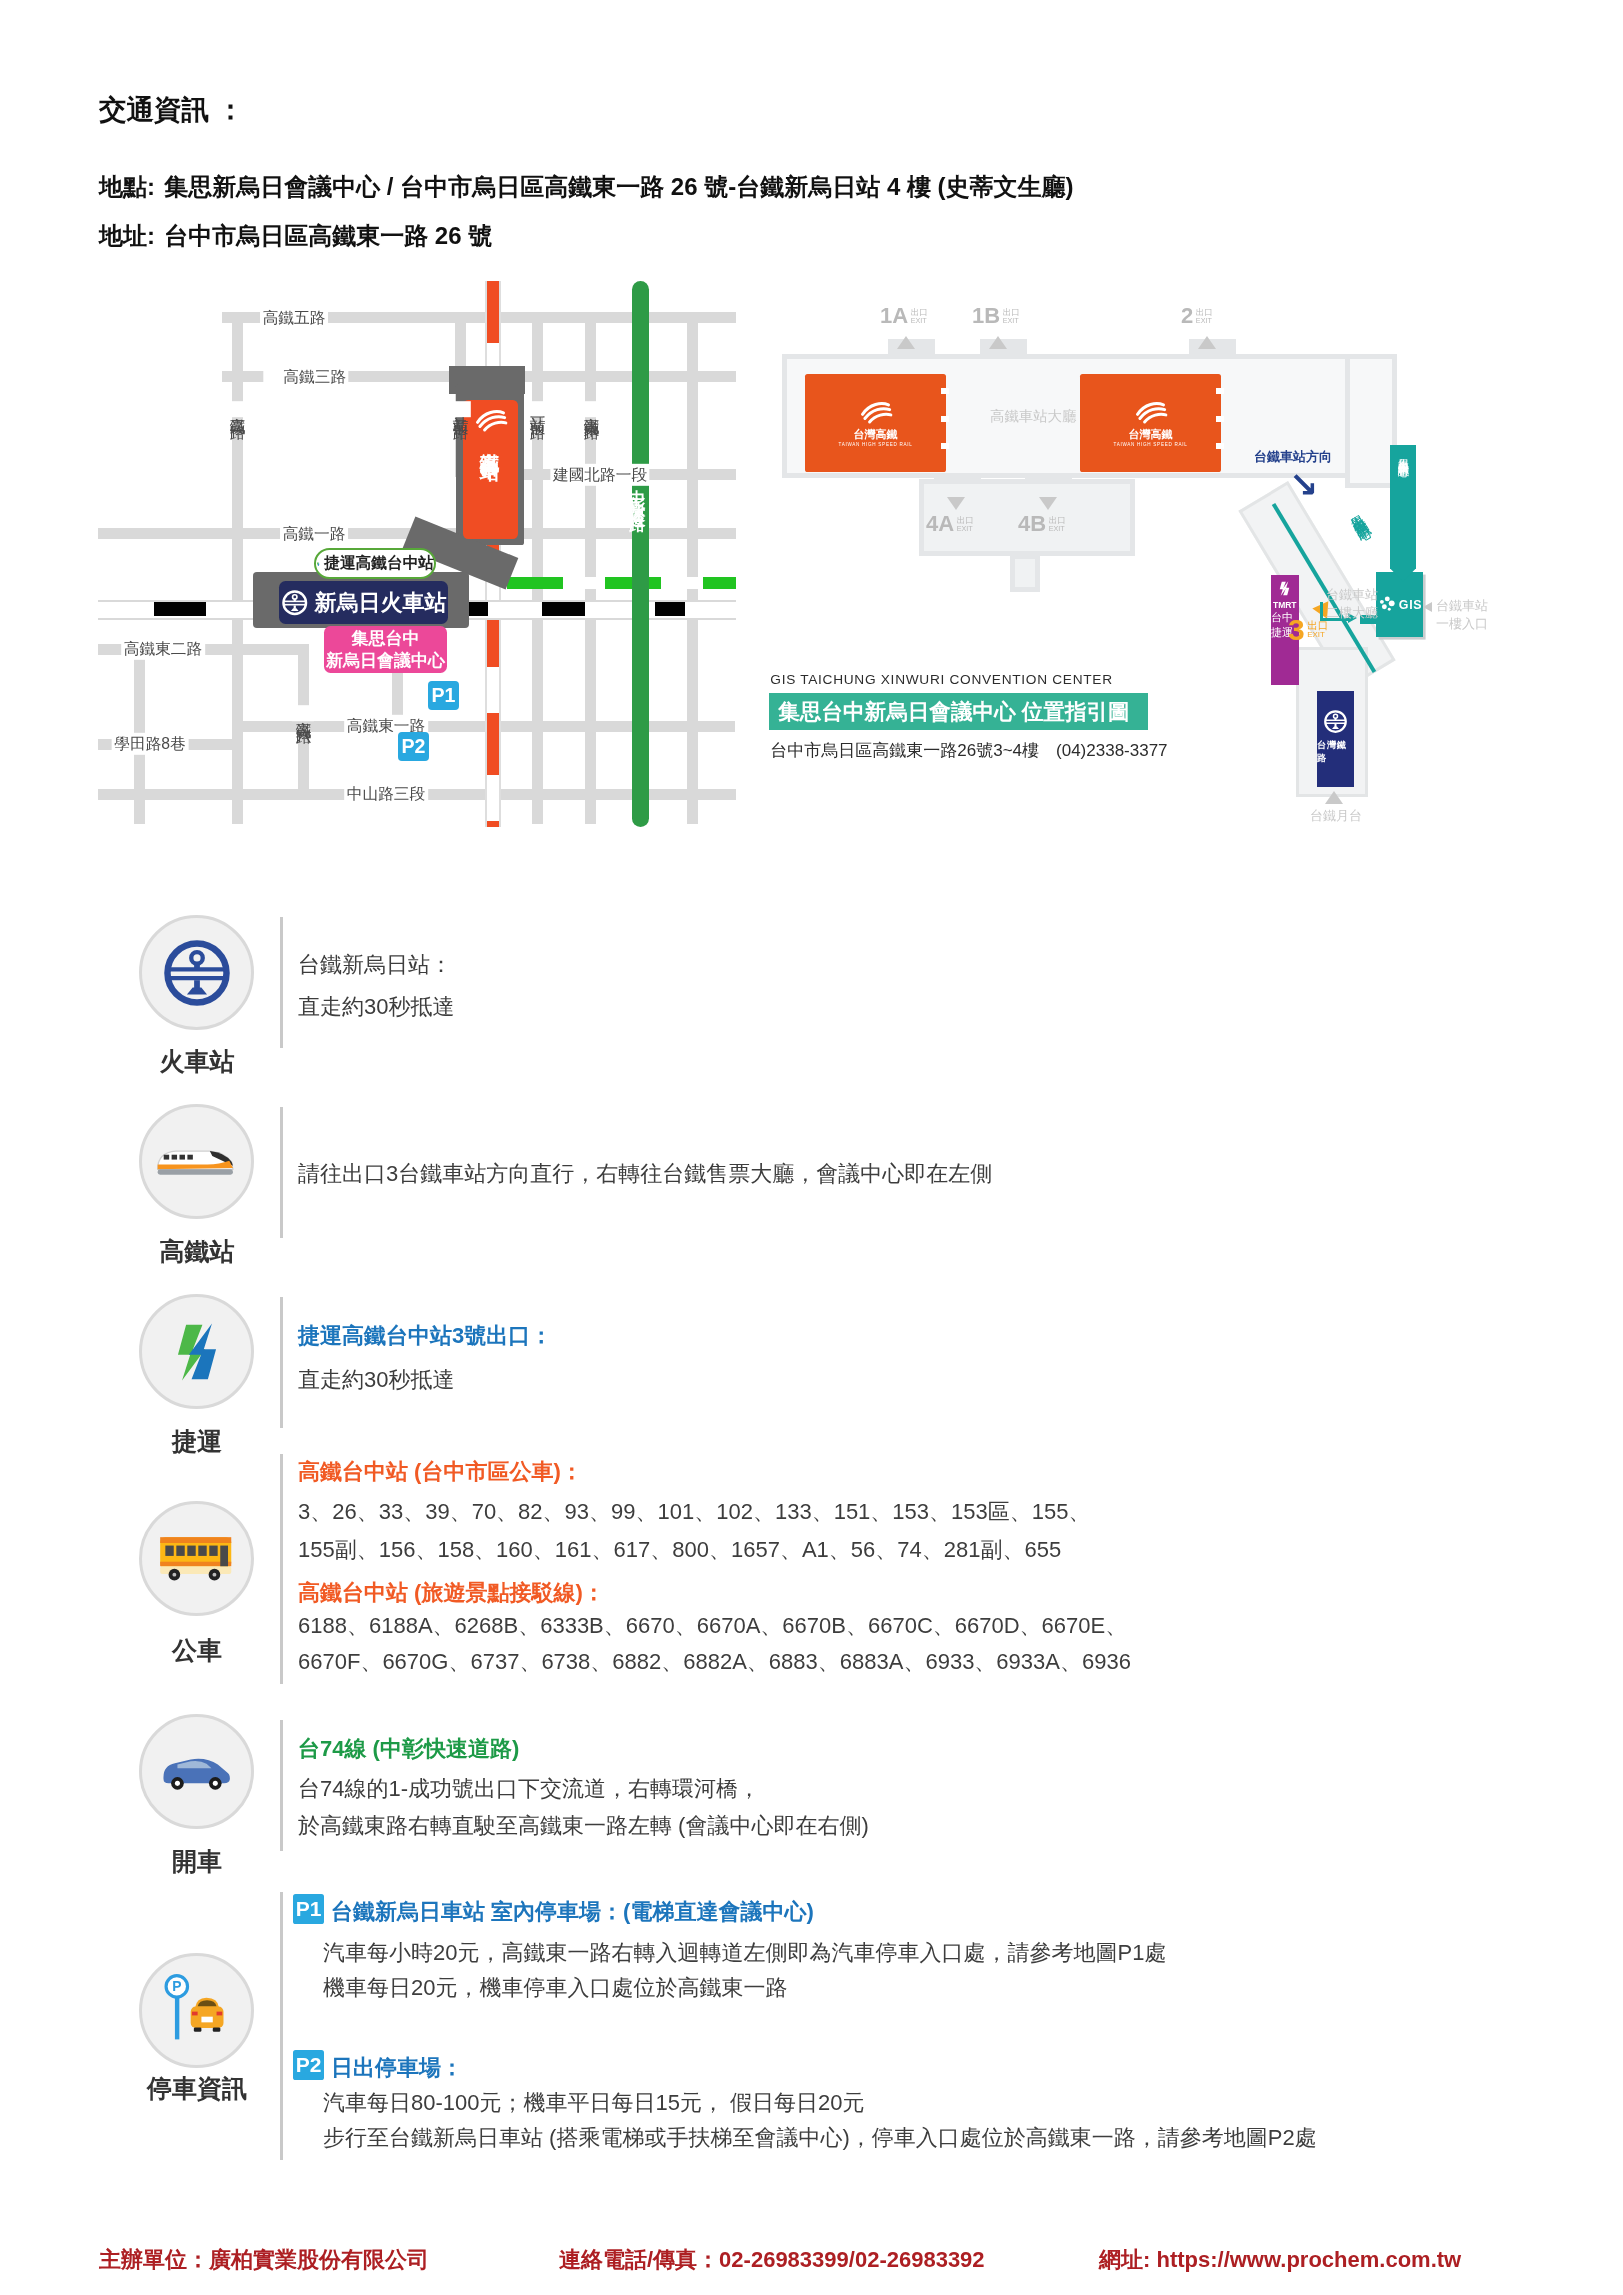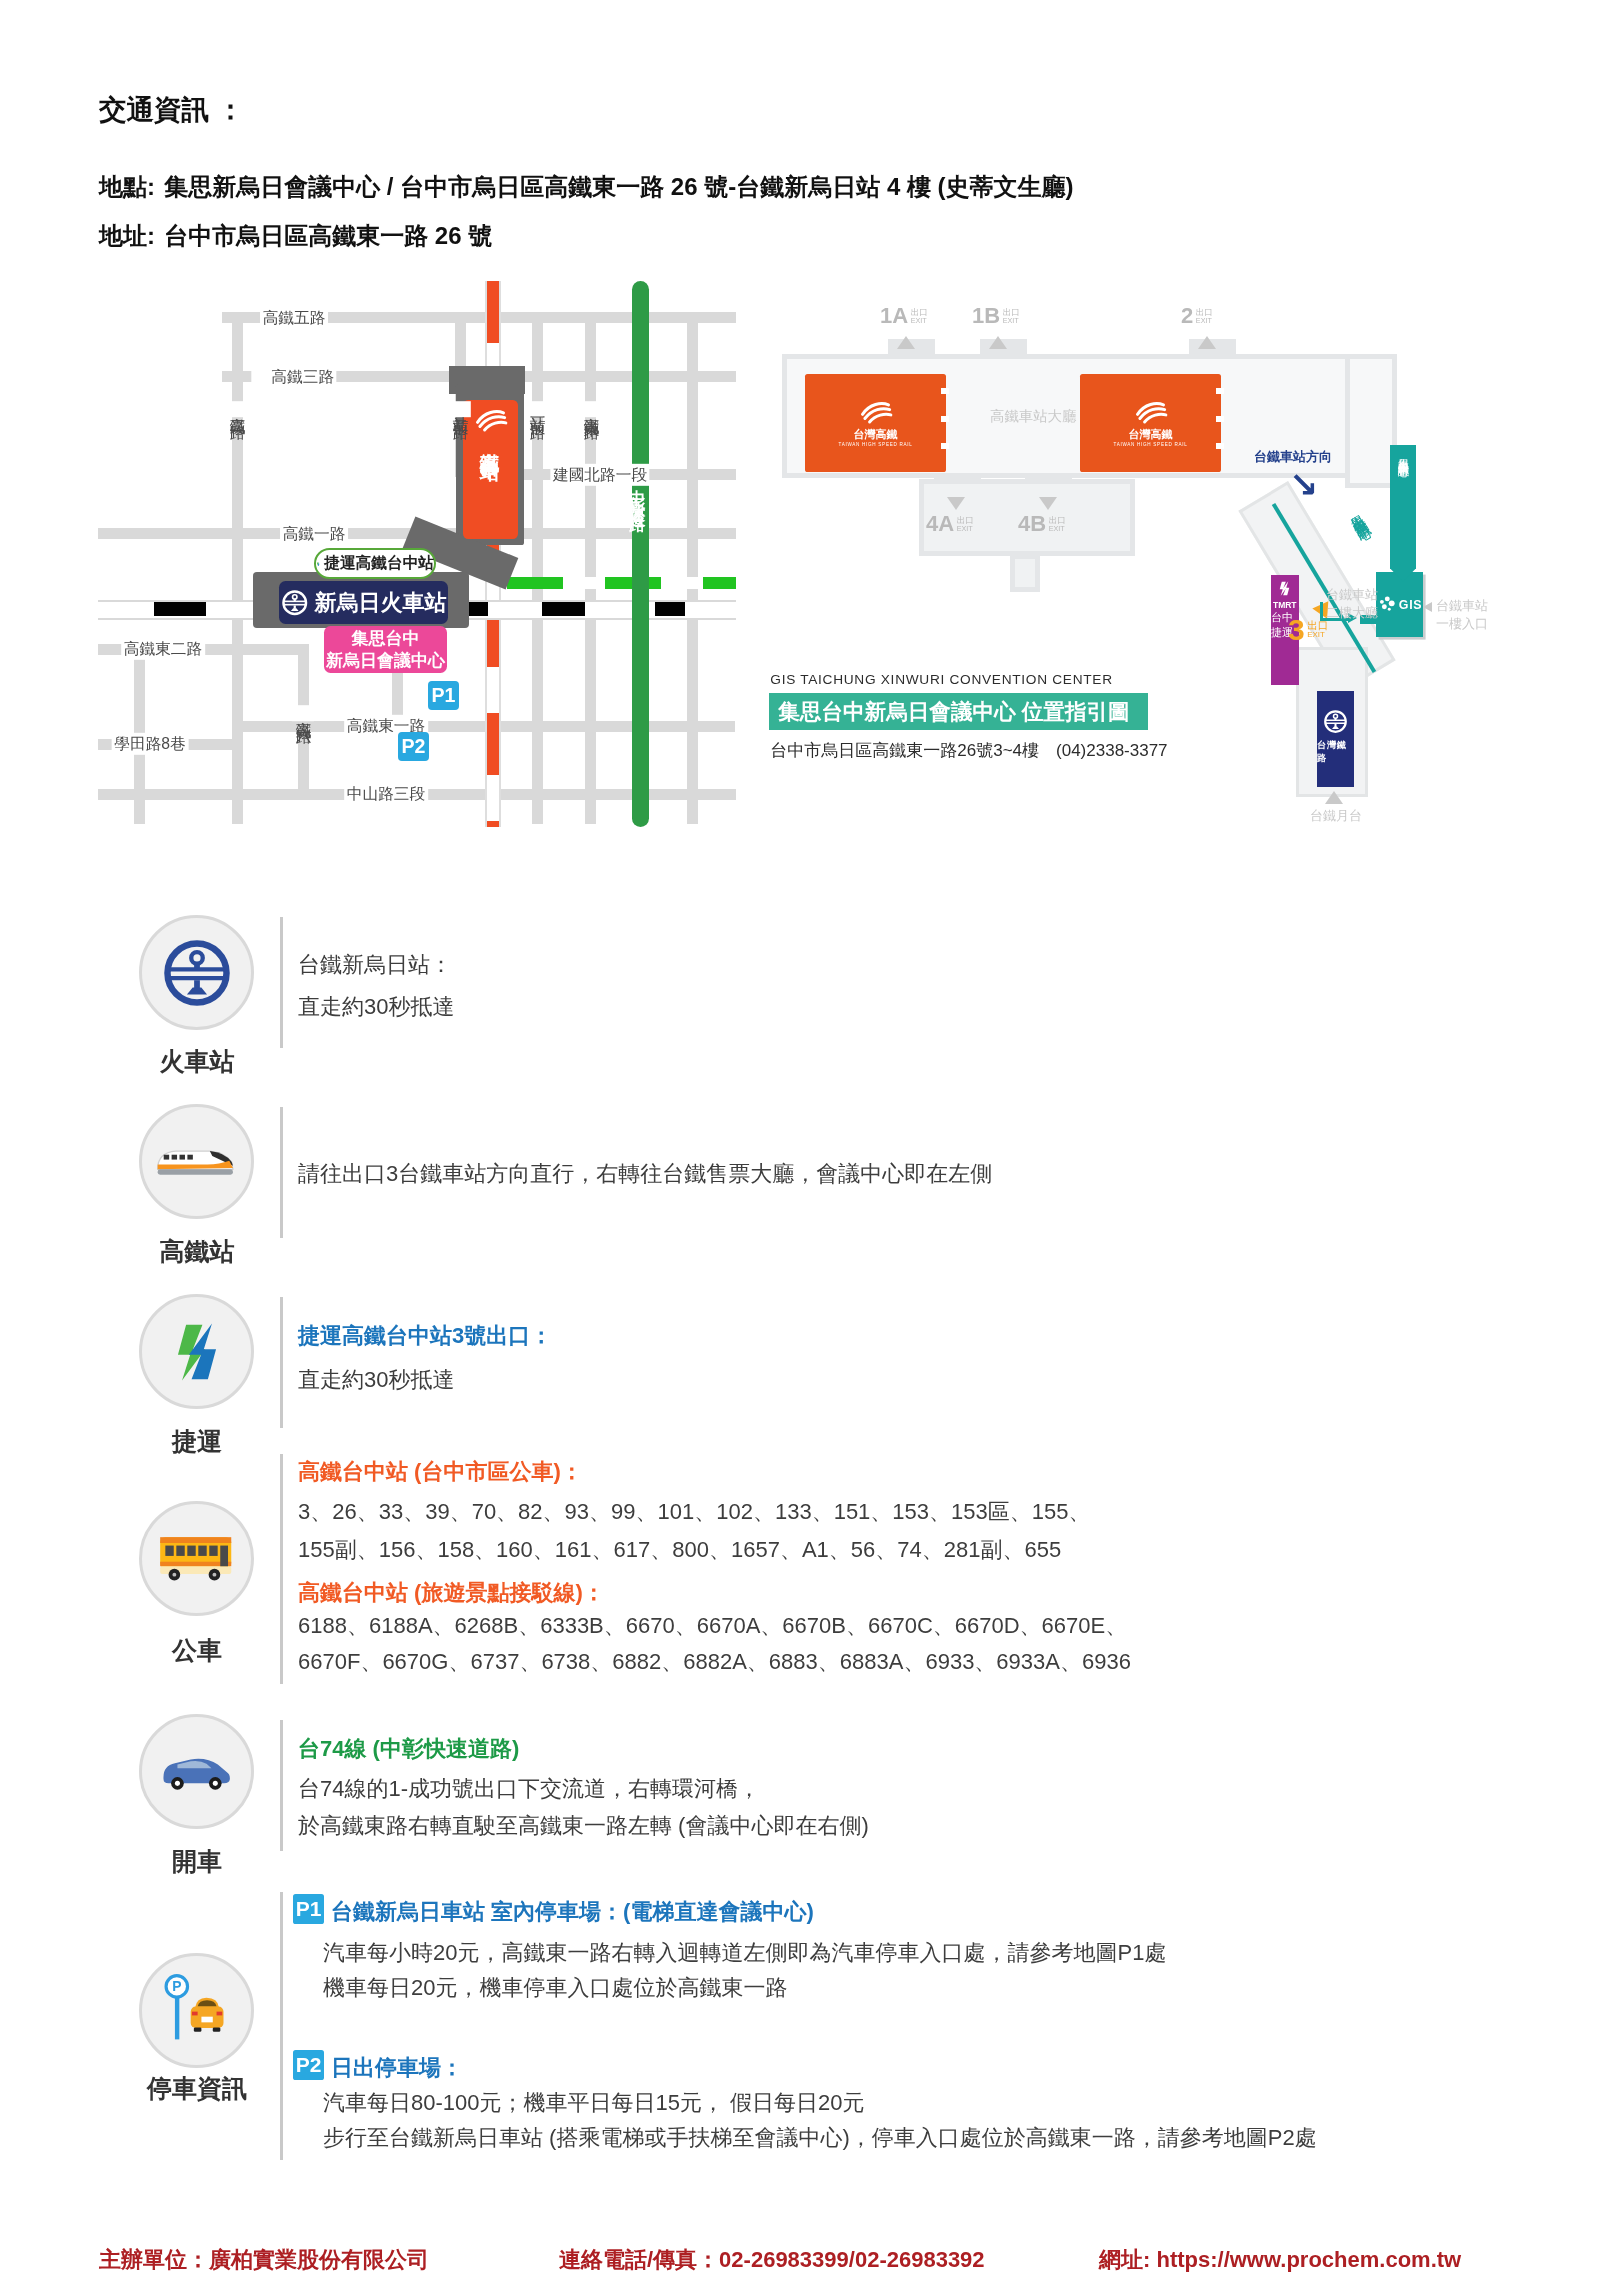--- a/index.html
+++ b/index.html
@@ -185,21 +185,21 @@
       <span class="t">新烏日火車站</span>
     </div>
     <div class="center-badge">
       <span>集思台中</span>
       <span>新烏日會議中心</span>
     </div>
     <div class="p-badge" style="left:330px; top:400px;">P1</div>
     <div class="p-badge" style="left:300px; top:451px;">P2</div>
 
     <span class="rlabel" style="left:196px; top:37px;">高鐵五路</span>
-    <span class="rlabel" style="left:196px; top:96px;padding-left:20px;">高鐵三路</span>
+    <span class="rlabel" style="left:208px; top:96px;padding-left:20px;">高鐵三路</span>
     <span class="rlabel" style="left:502px; top:194px;text-align:right;">建國北路一段</span>
     <span class="rlabel" style="left:216px; top:253px;">高鐵一路</span>
     <span class="rlabel" style="left:65px; top:368px;">高鐵東二路</span>
     <span class="rlabel" style="left:288px; top:445px;">高鐵東一路</span>
     <span class="rlabel" style="left:52px; top:463px;">學田路8巷</span>
     <span class="rlabel" style="left:288px; top:513px;">中山路三段</span>
     <span class="rlabel vert" style="left:139px; top:128px;">高鐵二路</span>
     <span class="rlabel vert" style="left:362px; top:128px;">站前二路</span>
     <span class="rlabel vert" style="left:439px; top:128px;">站前一路</span>
     <span class="rlabel vert" style="left:493px; top:128px;">高鐵東路</span>

